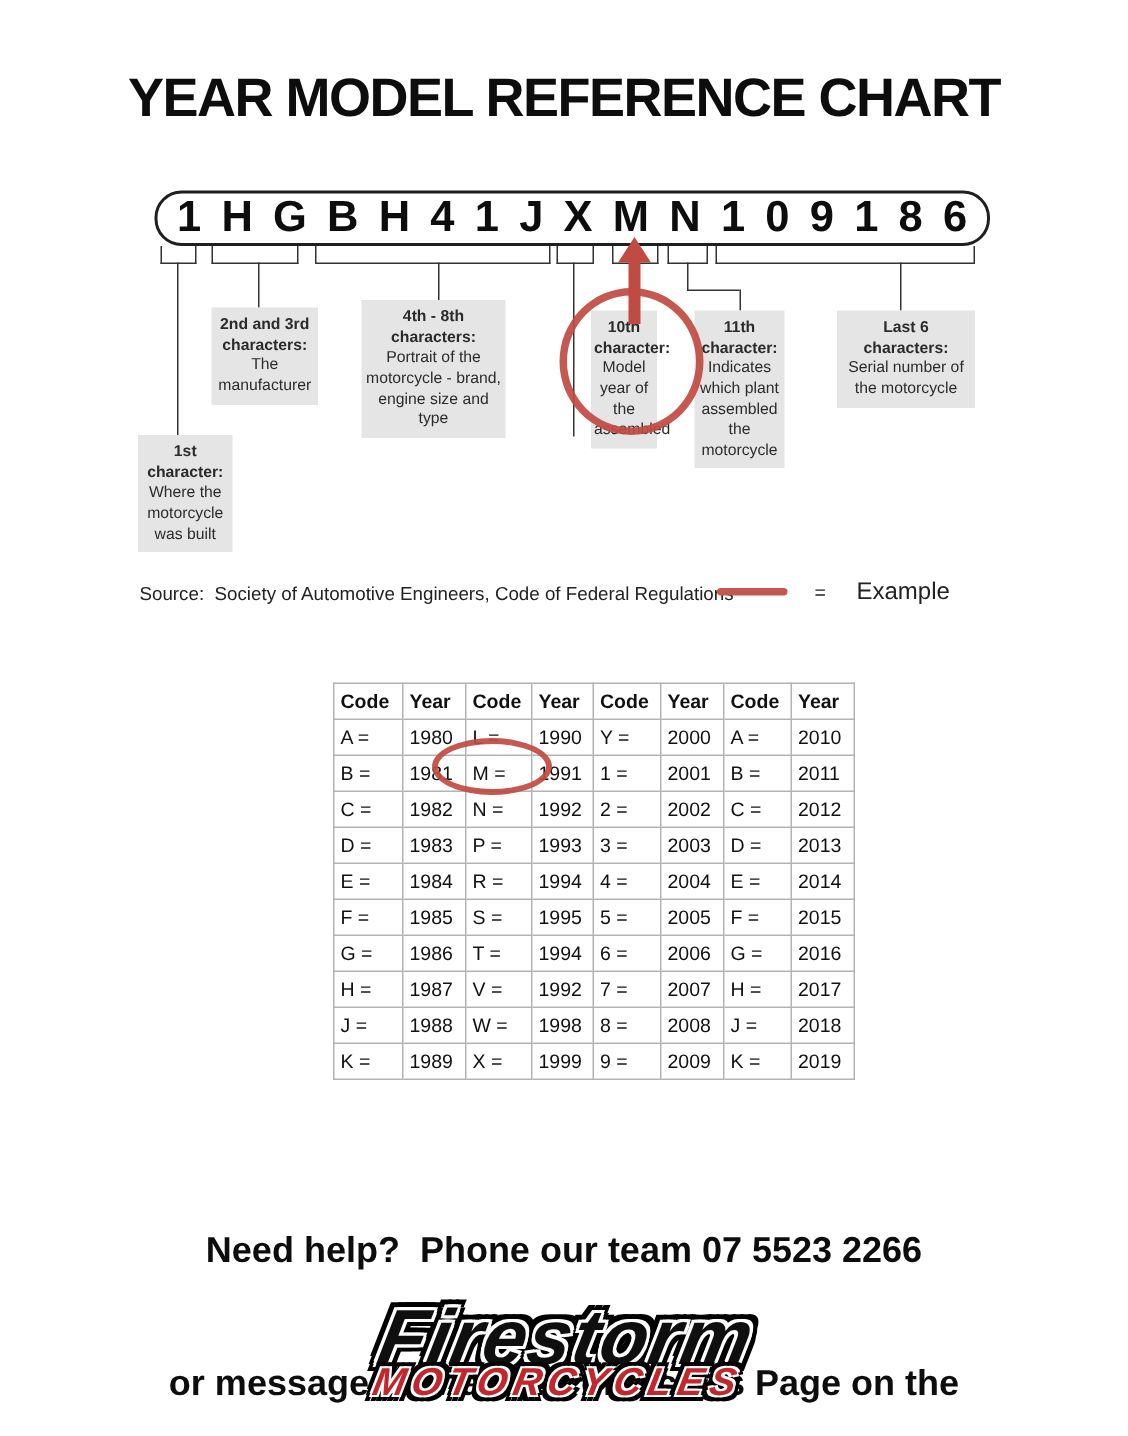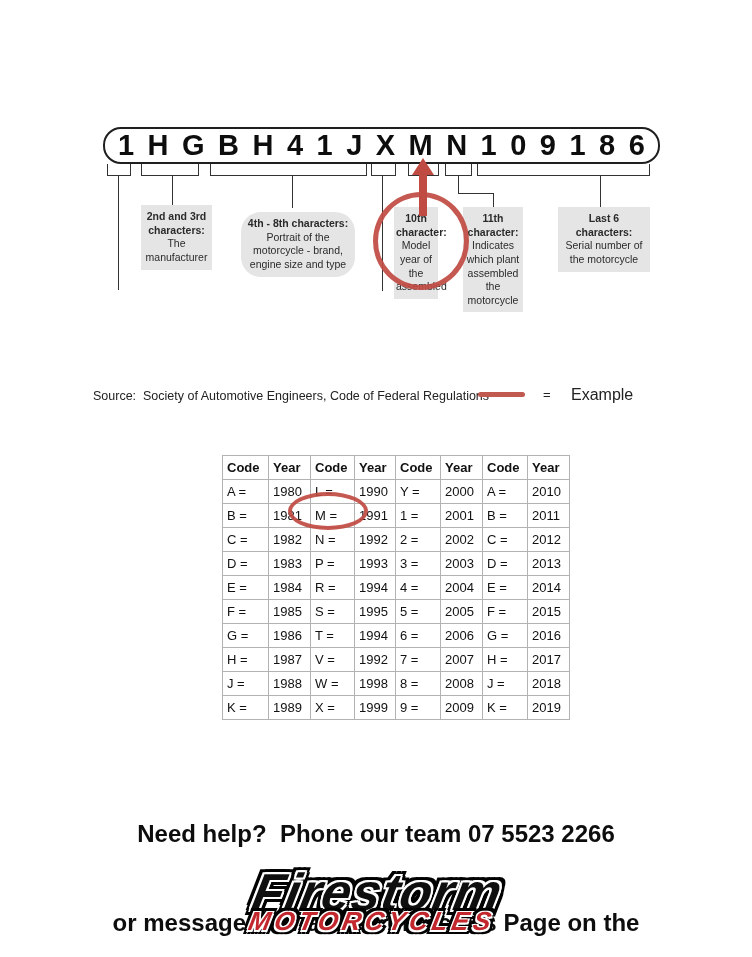--- a/index.html
+++ b/index.html
@@ -71,20 +71,21 @@
      text-shadow:
        -1.5px -1.5px 0 #fff, 1.5px -1.5px 0 #fff, -1.5px 1.5px 0 #fff, 1.5px 1.5px 0 #fff,
        -4px -4px 0 #000, 4px -4px 0 #000, -4px 4px 0 #000, 4px 4px 0 #000,
        -4px 0 0 #000, 4px 0 0 #000, 0 -4px 0 #000, 0 4px 0 #000;}
 </style>
 </head>
 <body>
 
 <div id="page">
 
+  <div class="title">YEAR MODEL REFERENCE CHART</div>
 
   <div class="vin-box">
       <span>1</span>
       <span>H</span>
       <span>G</span>
       <span>B</span>
       <span>H</span>
       <span>4</span>
       <span>1</span>
       <span>J</span>
@@ -109,25 +110,29 @@
 
   <div class="vline" style="left:118px;top:175px;height:115px;"></div>
   <div class="vline" style="left:172px;top:175px;height:30px;"></div>
   <div class="vline" style="left:292px;top:175px;height:33px;"></div>
   <div class="vline" style="left:382px;top:175px;height:116px;"></div>
   <div class="vline" style="left:458px;top:175px;height:19px;"></div>
   <div class="hline" style="left:458px;top:193px;width:35px;"></div>
   <div class="vline" style="left:493px;top:193px;height:14px;"></div>
   <div class="vline" style="left:600px;top:175px;height:32px;"></div>
 
+  <div class="callout" style="left:92px;top:290px;width:63px;">
+    <div class="co-title">1st character:</div>
+    <div class="co-body">Where the motorcycle was built</div>
+  </div>
   <div class="callout" style="left:141px;top:205px;width:71px;">
     <div class="co-title">2nd and 3rd characters:</div>
     <div class="co-body">The manufacturer</div>
   </div>
-  <div class="callout" style="left:241px;top:212px;width:114px;border-radius:20px;">
+  <div class="callout" style="left:241px;top:200px;width:96px;">
     <div class="co-title">4th - 8th characters:</div>
     <div class="co-body">Portrait of the motorcycle - brand, engine size and type</div>
   </div>
   <div class="callout" style="left:394px;top:207px;width:44px;">
     <div class="co-title">10th character:</div>
     <div class="co-body">Model year of the assembled</div>
   </div>
   <div class="callout" style="left:463px;top:207px;width:60px;">
     <div class="co-title">11th character:</div>
     <div class="co-body">Indicates which plant assembled the motorcycle</div>

